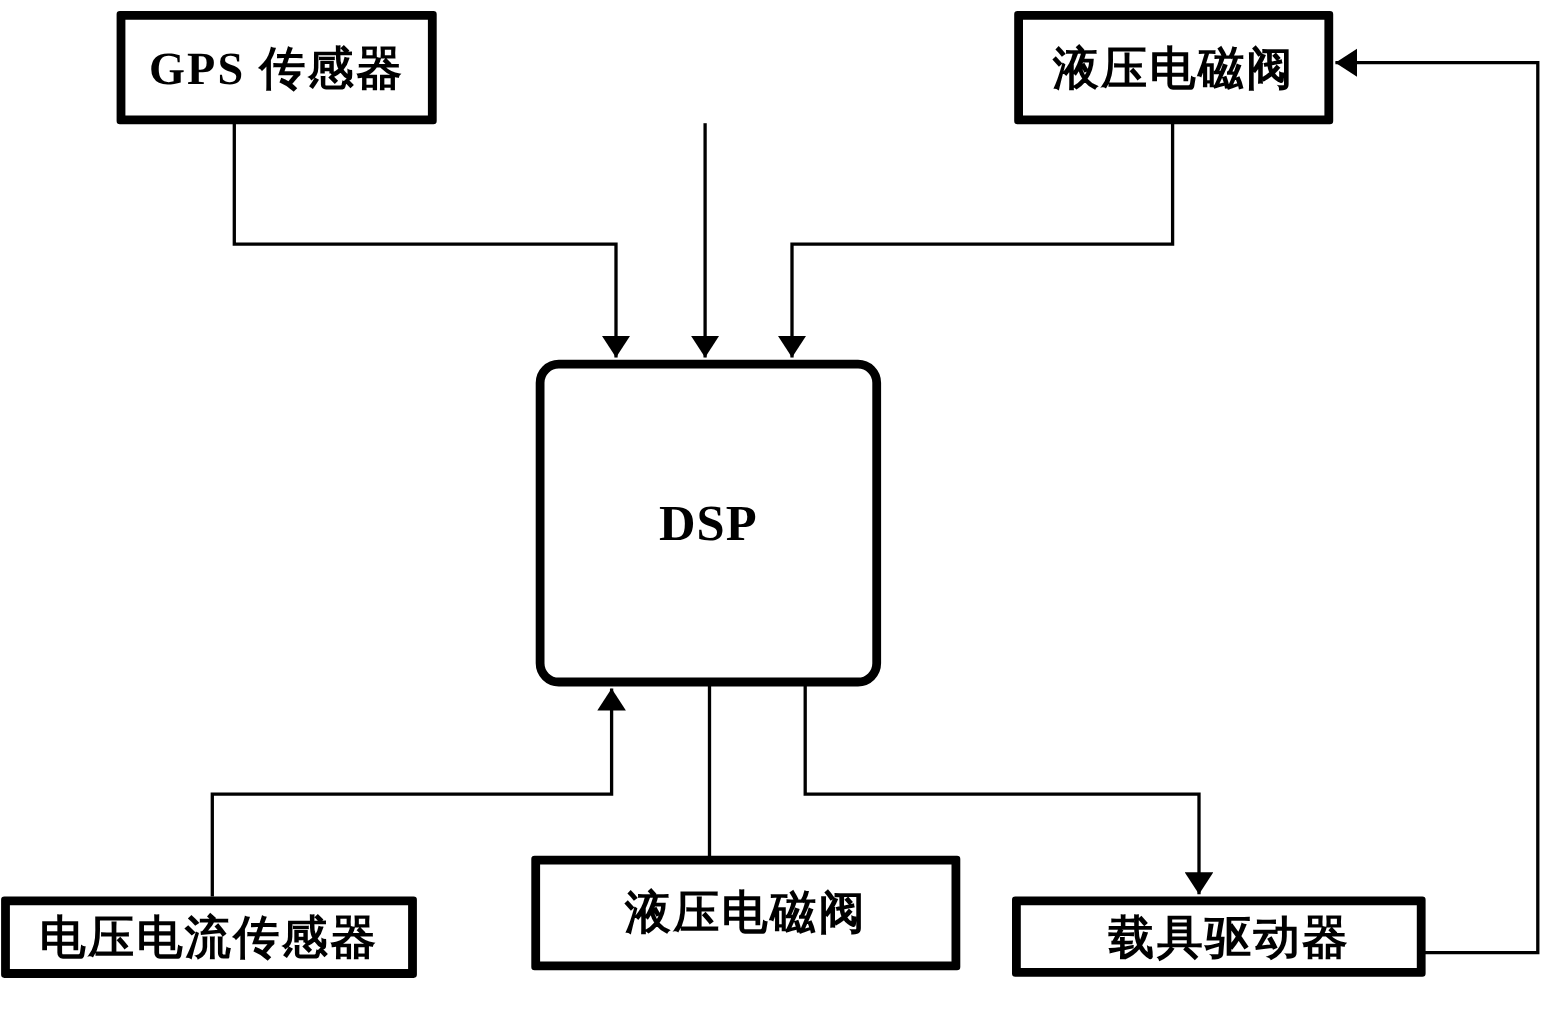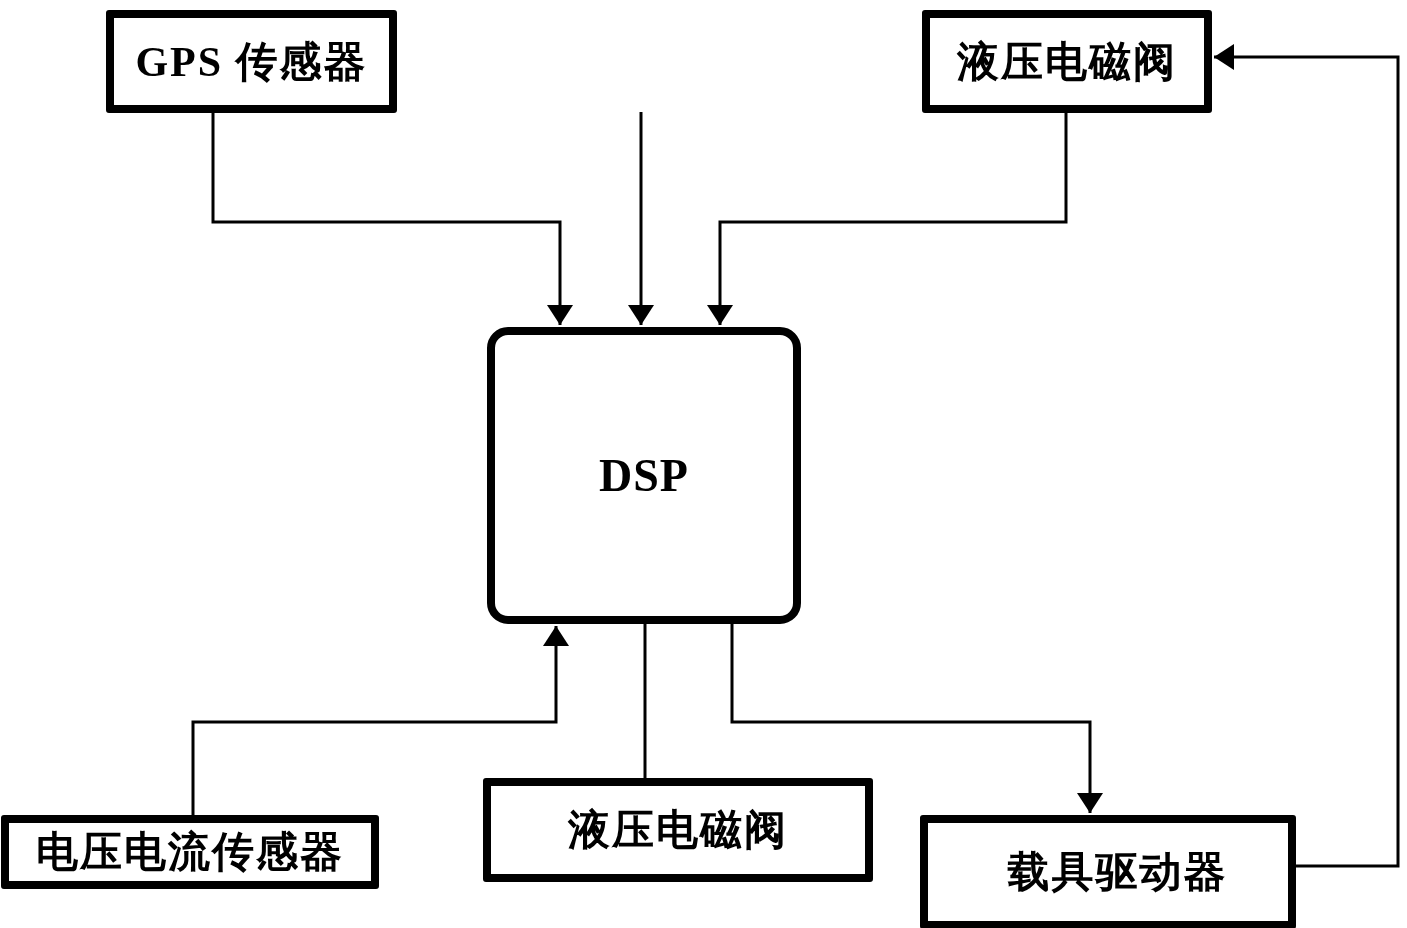--- a/index.html
+++ b/index.html
@@ -36,21 +36,21 @@
     letter-spacing: 2px;
     white-space: nowrap;
     border-radius: 3px;
   }
   .node-gps        { left: 68px;  top: 10px;  width: 291px; height: 103px; margin-left: 38px; }
   .node-irradiance { left: 487px; top: 10px;  width: 309px; height: 103px; }
   .node-direction  { left: 922px; top: 10px;  width: 290px; height: 103px; }
   .node-dsp        { left: 487px; top: 327px; width: 314px; height: 297px; font-size: 46px; letter-spacing: 1px; border-radius: 21px; }
   .node-voltage    { left: 1px;   top: 815px; width: 378px; height: 74px; }
   .node-valve      { left: 483px; top: 778px; width: 390px; height: 104px; }
-  .node-carrier    { left: 920px; top: 815px; width: 376px; height: 114px; padding-left: 19px; }
+  .node-carrier    { left: 920px; top: 815px; width: 376px; height: 73px; padding-left: 19px; }
   polyline {
     fill: none;
     stroke: #000000;
     stroke-width: 3;
   }
 </style>
 </head>
 <body>
 
 <div class="canvas">

